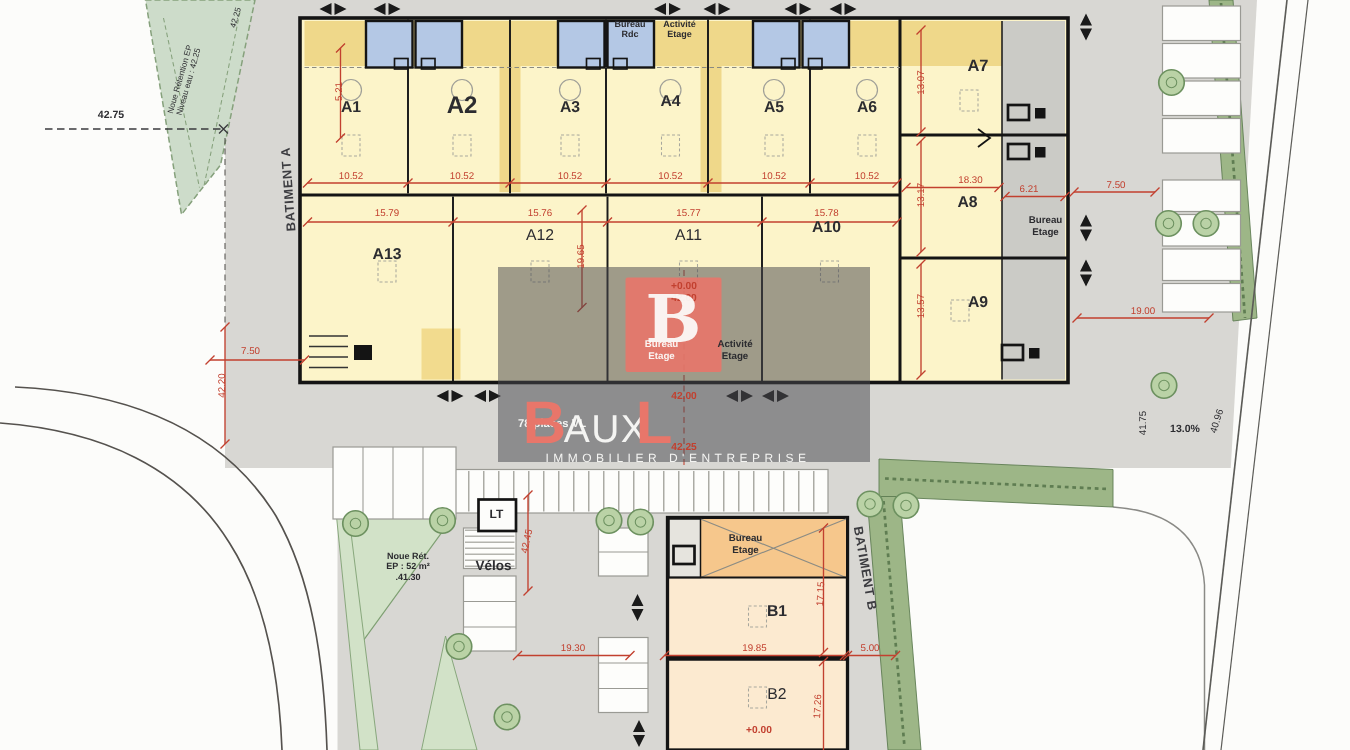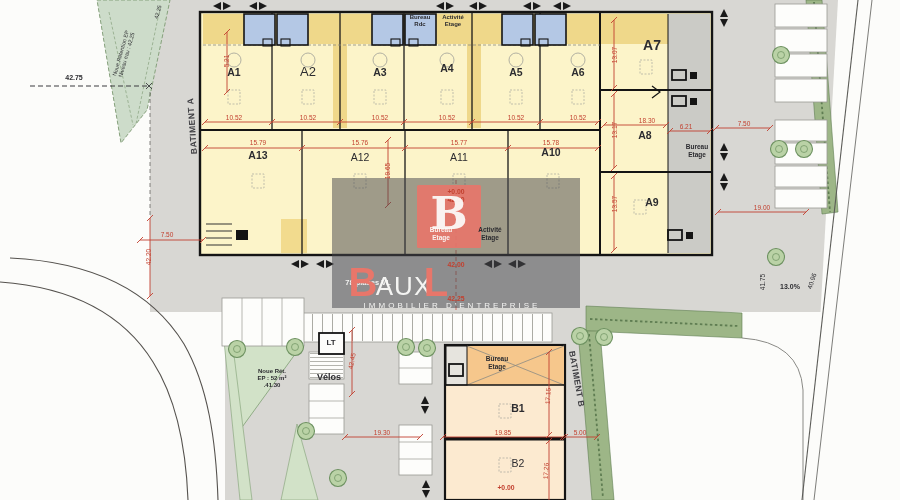--- a/index.html
+++ b/index.html
@@ -234,29 +234,29 @@
   </g>
 
   <g>
     <rect x="332" y="178" width="248" height="130" fill="rgba(72,72,78,0.52)"></rect>
     <rect x="417" y="185" width="64" height="63" rx="1.5" fill="#e8766a" opacity="0.9"></rect>
   </g>
 </svg>
 
 <div id="labels">
       <div class="lbl" style="left: 234px; top: 72px; font-size: 10.5px; font-weight: bold; transform: translate(-50%, -50%) rotate(0deg);">A1</div>
-      <div class="lbl" style="left: 308px; top: 72px; font-size: 13px; font-weight: normal; transform: translate(-50%, -50%) rotate(0deg);">A2</div>
+      <div class="lbl" style="left: 308px; top: 72px; font-size: 16px; font-weight: bold; transform: translate(-50%, -50%) rotate(0deg);">A2</div>
       <div class="lbl" style="left: 380px; top: 72px; font-size: 10.5px; font-weight: bold; transform: translate(-50%, -50%) rotate(0deg);">A3</div>
       <div class="lbl" style="left: 447px; top: 68px; font-size: 10.5px; font-weight: bold; transform: translate(-50%, -50%) rotate(0deg);">A4</div>
       <div class="lbl" style="left: 516px; top: 72px; font-size: 10.5px; font-weight: bold; transform: translate(-50%, -50%) rotate(0deg);">A5</div>
       <div class="lbl" style="left: 578px; top: 72px; font-size: 10.5px; font-weight: bold; transform: translate(-50%, -50%) rotate(0deg);">A6</div>
-      <div class="lbl" style="left: 652px; top: 45px; font-size: 14px; font-weight: bold; transform: translate(-50%, -50%) rotate(0deg);">A7</div>
+      <div class="lbl" style="left: 652px; top: 45px; font-size: 11px; font-weight: bold; transform: translate(-50%, -50%) rotate(0deg);">A7</div>
       <div class="lbl" style="left: 645px; top: 135px; font-size: 10.5px; font-weight: bold; transform: translate(-50%, -50%) rotate(0deg);">A8</div>
       <div class="lbl" style="left: 652px; top: 202px; font-size: 10.5px; font-weight: bold; transform: translate(-50%, -50%) rotate(0deg); text-align: right;">A9</div>
-      <div class="lbl" style="left: 258px; top: 155px; font-size: 10.5px; font-weight: bold; transform: translate(-50%, -50%) rotate(0deg);">A13</div>
+      <div class="lbl" style="left: 258px; top: 170px; font-size: 10.5px; font-weight: bold; transform: translate(-50%, -50%) rotate(0deg);">A13</div>
       <div class="lbl" style="left: 360px; top: 157px; font-size: 10.5px; font-weight: normal; transform: translate(-50%, -50%) rotate(0deg);">A12</div>
       <div class="lbl" style="left: 459px; top: 157px; font-size: 10.5px; font-weight: normal; transform: translate(-50%, -50%) rotate(0deg);">A11</div>
       <div class="lbl" style="left: 551px; top: 152px; font-size: 10.5px; font-weight: bold; transform: translate(-50%, -50%) rotate(0deg);">A10</div>
       <div class="lbl" style="left: 518px; top: 408px; font-size: 10.5px; font-weight: bold; transform: translate(-50%, -50%) rotate(0deg);">B1</div>
       <div class="lbl" style="left: 518px; top: 463px; font-size: 10.5px; font-weight: normal; transform: translate(-50%, -50%) rotate(0deg);">B2</div>
       <div class="lbl" style="left: 420px; top: 21px; font-size: 6px; font-weight: bold; transform: translate(-50%, -50%) rotate(0deg);">Bureau
 Rdc</div>
       <div class="lbl" style="left: 453px; top: 21px; font-size: 6px; font-weight: bold; transform: translate(-50%, -50%) rotate(0deg);">Activité
 Etage</div>
       <div class="lbl" style="left: 697px; top: 151px; font-size: 6.5px; font-weight: bold; transform: translate(-50%, -50%) rotate(0deg);">Bureau

